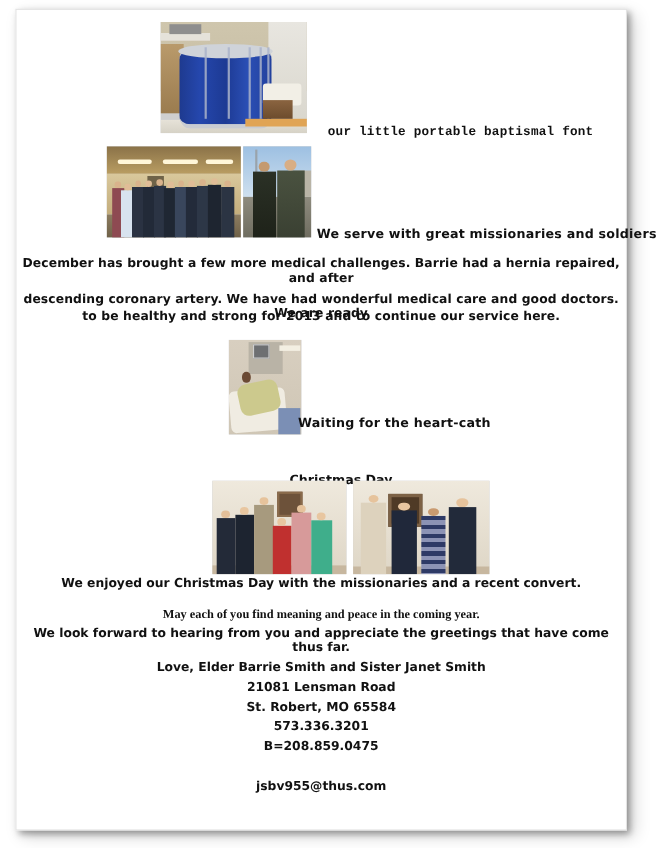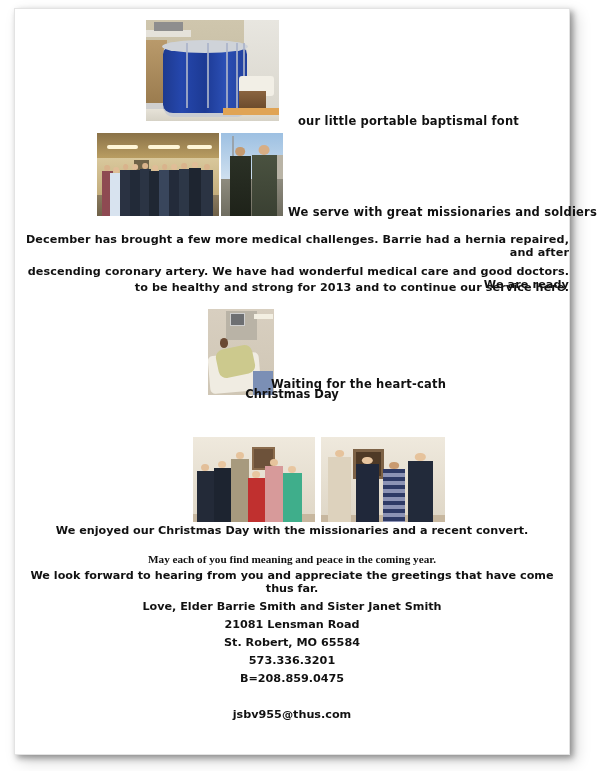--- a/index.html
+++ b/index.html
@@ -43,21 +43,21 @@
     white-space: nowrap;
   }
   .caption { font-size: 11.5px; }
   .para-line {
     position: absolute;
     font-family: "DejaVu Sans", sans-serif;
     font-weight: bold;
     font-size: 11.2px;
     color: #111111;
     width: 100%;
-    text-align: right;
+    text-align: center;
     letter-spacing: 0.1px;
   }
   .centered {
     position: absolute;
     width: 100%;
     text-align: center;
     font-family: "DejaVu Sans", sans-serif;
     font-weight: bold;
     color: #111111;
   }
@@ -148,21 +148,21 @@
         <div class="tub-rim"></div>
       <div class="rib" style="left:30%"></div>
       <div class="rib" style="left:46%"></div>
       <div class="rib" style="left:60%"></div>
       <div class="rib" style="left:68%"></div>
       <div class="rib" style="left:73%"></div>
       <div class="mat"></div>
         <div class="towel"></div>
         <div class="stool"></div>
     </div>
-    <div class="ltext caption" style="left:283px; top:105px;">our little portable baptismal font</div>
+    <div class="ltext caption" style="left:283px; top:105px;font-family:Liberation Mono, monospace;">our little portable baptismal font</div>
 
     <div class="photo" id="photo-missionaries">
       <div class="ceiling"></div>
       <div class="lights" style="left:8%;width:26%"></div>
       <div class="lights" style="left:42%;width:26%"></div>
       <div class="lights" style="left:74%;width:20%"></div>
       <div class="backwall"></div>
         <div class="door"></div>
         <div class="floor"></div>
       <div class="fig" style="left:4%;width:9%;height:54%;background:#8e4a52;">
@@ -223,21 +223,21 @@
         <div class="equip"></div>
         <div class="monitor"></div>
       <div class="light"></div>
         <div class="bed"></div>
       <div class="gown"></div>
         <div class="pHead"></div>
         <div class="jeans"></div>
     </div>
     <div class="ltext caption" style="left:256px; top:368px;">Waiting for the heart-cath</div>
 
-    <div class="centered" style="top:378px; font-size:11.5px;">Christmas Day</div>
+    <div class="centered" style="top:420px; font-size:11.5px;padding-left:18px;">Christmas Day</div>
 
     <div class="photo" id="photo-christmas-left">
       <div class="wall"></div>
         <div class="frame"></div>
         <div class="floor"></div>
       <div class="fig" style="left:3%;width:14%;height:60%;background:#232a38;">
           <span class="head" style="top:-14%;width:46%;height:14%;background:#e3bf99"></span>
         </div>
       <div class="fig" style="left:17%;width:14%;height:64%;background:#1d2430;">
           <span class="head" style="top:-13%;width:46%;height:13%;background:#e8c6a0"></span>

